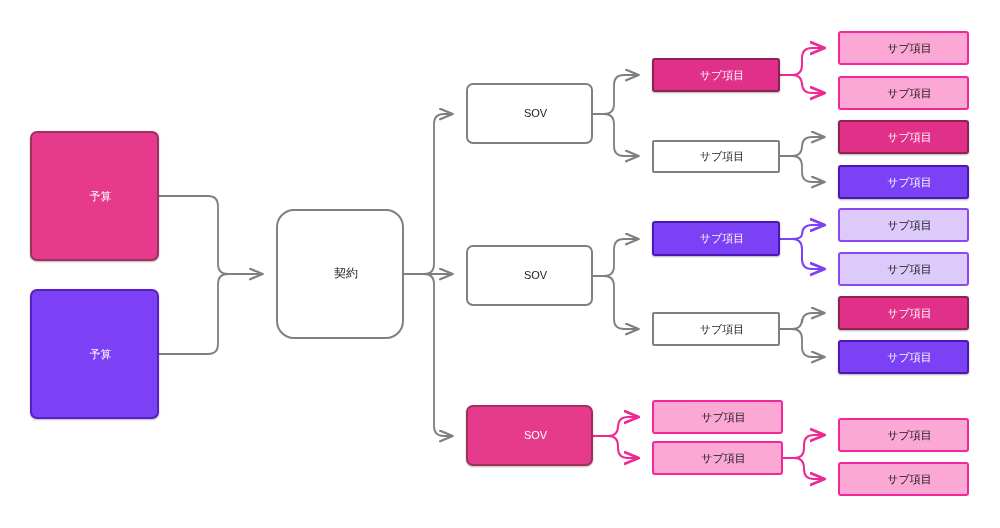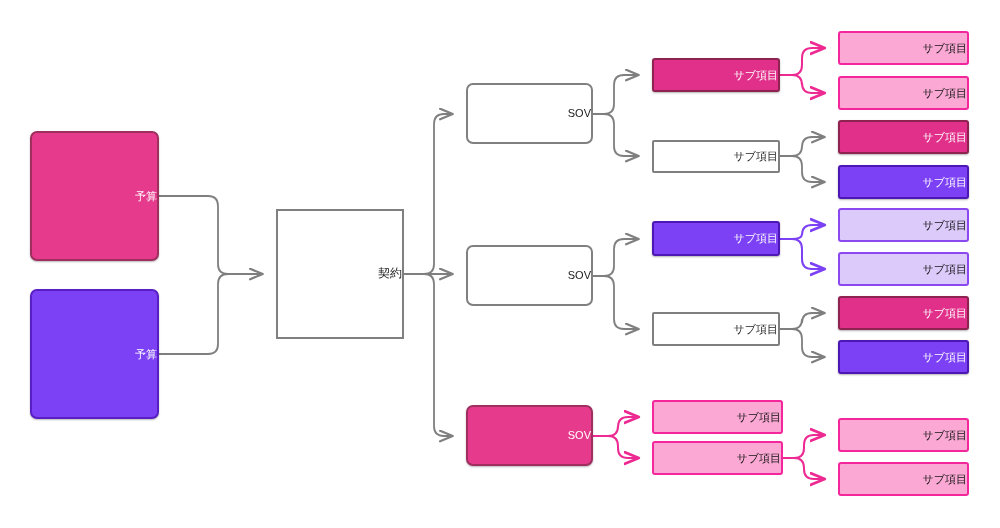--- a/index.html
+++ b/index.html
@@ -7,21 +7,21 @@
   body{
     font-family:"Liberation Sans","DejaVu Sans",sans-serif;
     width:1000px;height:528px;overflow:hidden;
   }
   #canvas{position:relative;width:1000px;height:528px;background:#ffffff;}
   svg.links{position:absolute;left:0;top:0;width:1000px;height:528px;pointer-events:none;}
 
   .node{
     position:absolute;
     box-sizing:border-box;
-    display:flex;align-items:center;justify-content:flex-end;
+    display:flex;align-items:center;justify-content:center;
     text-align:center;
     line-height:1.15;
     white-space:nowrap;
     padding-left:12px;
   }
   .node .lbl{display:block;}
 
   
   .n-budget-pink{
     background:#e63b8c;border:2px solid #9e2f5e;border-radius:7px;
@@ -33,21 +33,21 @@
     color:#ffffff;font-size:11px;font-weight:400;
     box-shadow:0 1px 2px rgba(0,0,0,.28);
   }
 
   
   .n-white{
     background:#ffffff;border:2px solid #808080;border-radius:7px;
     color:#1a1a1a;font-size:11px;
   }
   .n-white-sq{
-    background:#ffffff;border:2px solid #808080;border-radius:0;
+    background:#ffffff;border:2px solid #808080;border-radius:18px;
     color:#1a1a1a;font-size:12px;
   }
   .n-white-flat{
     background:#ffffff;border:2px solid #7f7f7f;border-radius:2px;
     color:#1a1a1a;font-size:11px;
   }
 
   
   .n-magenta{
     background:#e0308a;border:2px solid #8e2250;border-radius:3px;

